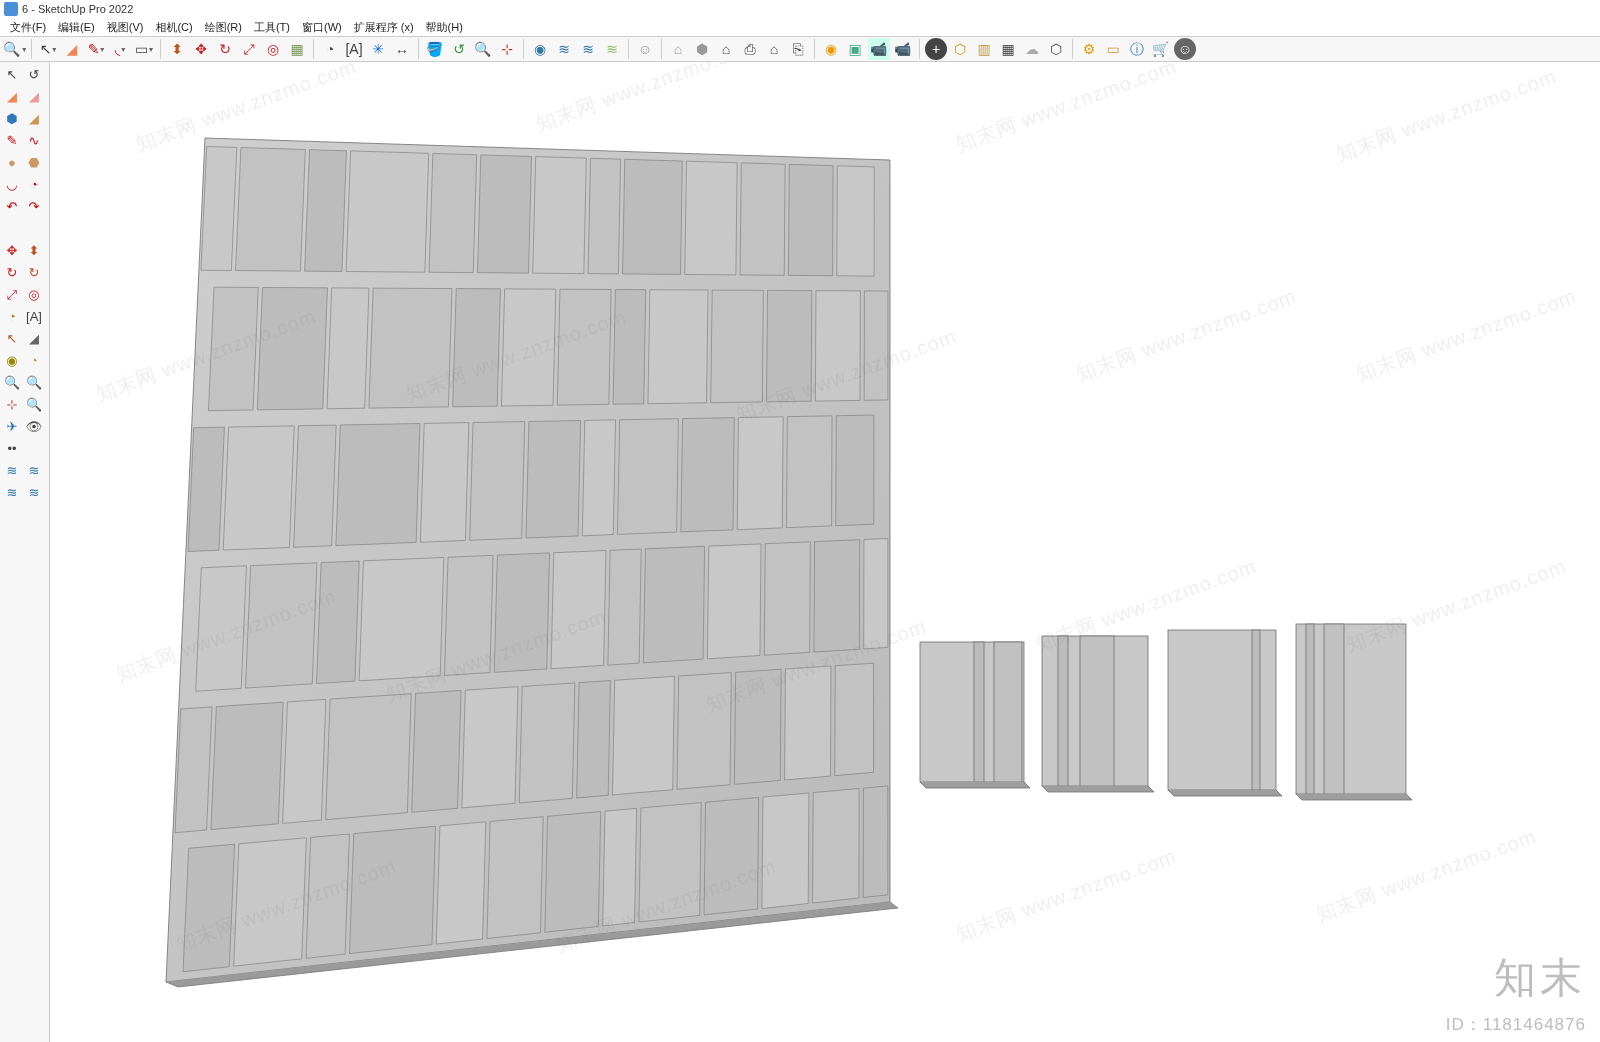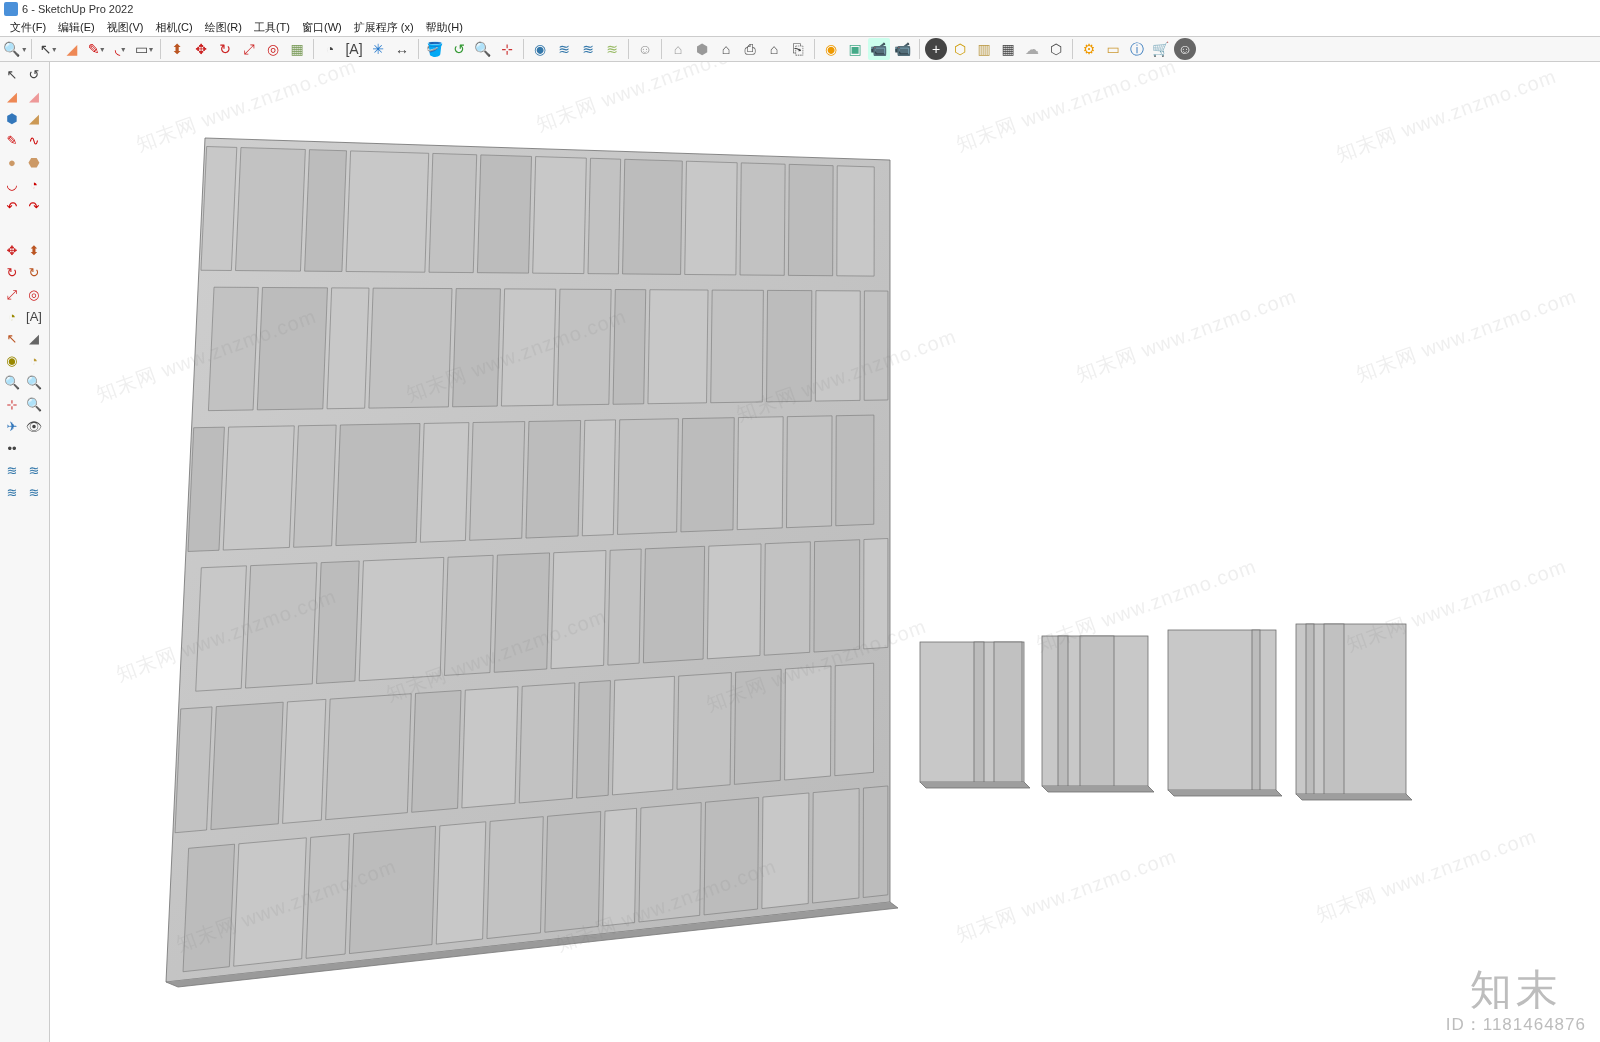--- a/index.html
+++ b/index.html
@@ -11,23 +11,23 @@
 .toolbar-top{height:26px;display:flex;align-items:center;padding:0 4px;border-top:1px solid #ccc;border-bottom:1px solid #ccc;background:#f7f7f7;gap:2px}
 .tbtn{width:22px;height:22px;display:flex;align-items:center;justify-content:center;border:1px solid transparent;border-radius:2px;cursor:default}
 .sep{width:1px;height:20px;background:#ccc;margin:0 3px}
 .drop{font-size:8px;margin-left:1px;color:#666}
 .workarea{position:absolute;top:62px;bottom:0;left:0;right:0;display:flex}
 .lefttools{width:50px;background:#f7f7f7;border-right:1px solid #ccc;display:flex;flex-wrap:wrap;align-content:flex-start;padding:2px;gap:2px}
 .lbtn{width:20px;height:20px;display:flex;align-items:center;justify-content:center;border:1px solid transparent;border-radius:2px;cursor:default}
 .viewport{flex:1;background:#fff;position:relative;overflow:hidden}
 .viewport svg{position:absolute;inset:0}
 .wm{position:absolute;font-size:20px;color:rgba(120,120,120,.12);transform:rotate(-20deg);white-space:nowrap;pointer-events:none;font-weight:300;letter-spacing:1px}
-.brand{position:absolute;right:14px;bottom:6px;text-align:center;color:#bdbdbd;pointer-events:none}
+.brand{position:absolute;right:14px;bottom:6px;text-align:right;color:#bdbdbd;pointer-events:none}
 .brand .n1{font-size:42px;font-weight:300;letter-spacing:4px;line-height:1}
-.brand .n2{font-size:17px;margin-top:2px;letter-spacing:1px}
+.brand .n2{font-size:17px;margin-top:14px;letter-spacing:1px}
 </style>
 </head>
 <body>
 
 <div class="titlebar">
   <div class="ico"></div>
   <span>6 - SketchUp Pro 2022</span>
 </div>
 <div class="menubar" id="menubar">
     <span>文件(F)</span>

